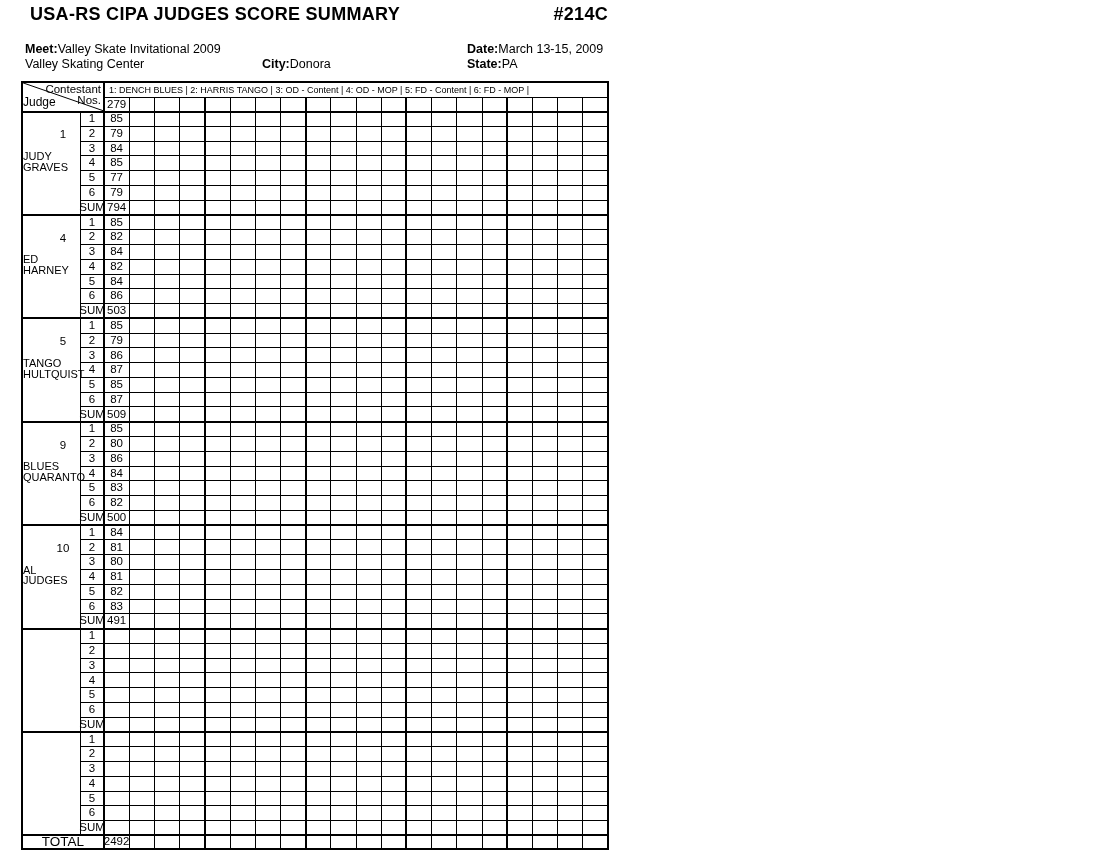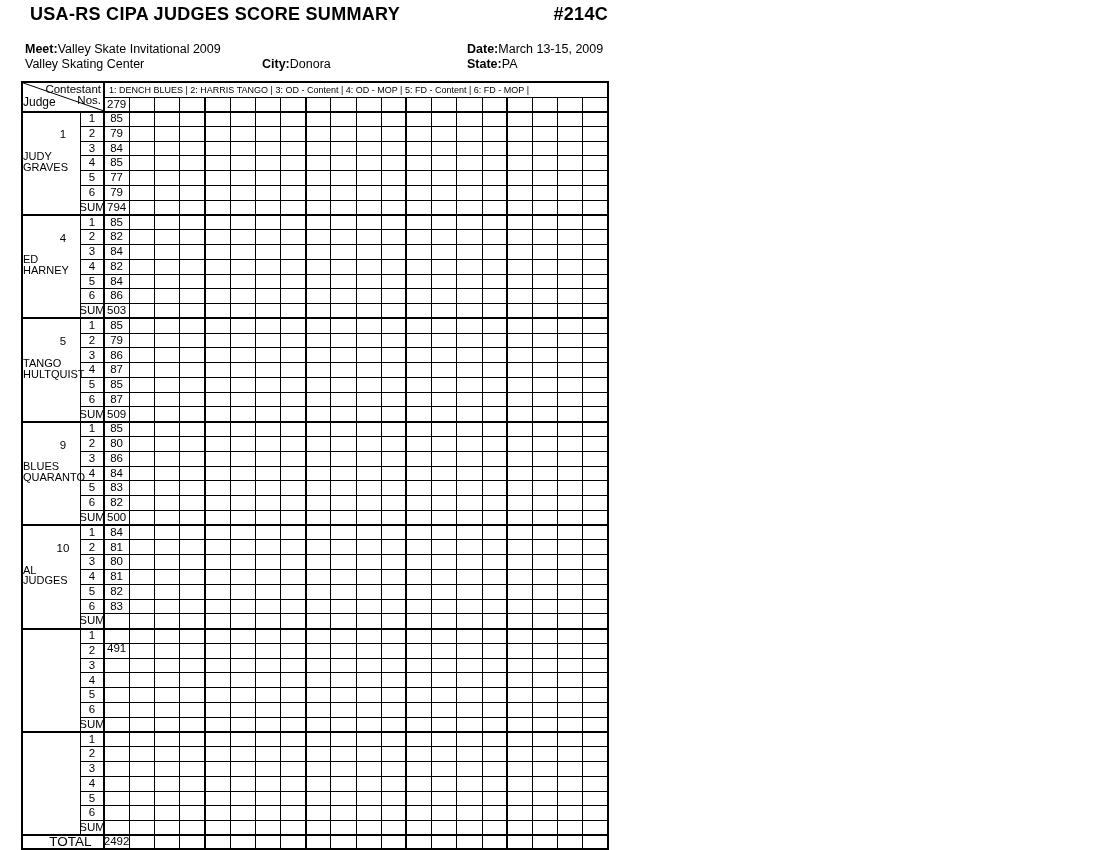--- a/index.html
+++ b/index.html
@@ -212,31 +212,31 @@
       <div class="cell" style="left: 80px; top: 569.479px; width: 24px; height: 14.7735px;">4</div>
       <div class="cell" style="left: 80px; top: 584.252px; width: 24px; height: 14.7735px;">5</div>
       <div class="cell" style="left: 80px; top: 599.025px; width: 24px; height: 14.7735px;">6</div>
       <div class="cell" style="left: 80px; top: 613.799px; width: 24px; height: 14.7735px;">SUM</div>
       <div class="cell" style="left: 104.5px; top: 525.158px; width: 24.2px; height: 14.7735px;">84</div>
       <div class="cell" style="left: 104.5px; top: 539.932px; width: 24.2px; height: 14.7735px;">81</div>
       <div class="cell" style="left: 104.5px; top: 554.705px; width: 24.2px; height: 14.7735px;">80</div>
       <div class="cell" style="left: 104.5px; top: 569.479px; width: 24.2px; height: 14.7735px;">81</div>
       <div class="cell" style="left: 104.5px; top: 584.252px; width: 24.2px; height: 14.7735px;">82</div>
       <div class="cell" style="left: 104.5px; top: 599.025px; width: 24.2px; height: 14.7735px;">83</div>
-      <div class="cell" style="left: 104.5px; top: 613.799px; width: 24.2px; height: 14.7735px; margin-top: 28px;">491</div>
+      <div class="cell" style="left: 104.5px; top: 613.799px; width: 24.2px; height: 14.7735px;">491</div>
       <div class="cell" style="left: 80px; top: 628.572px; width: 24px; height: 14.7735px;">1</div>
       <div class="cell" style="left: 80px; top: 643.346px; width: 24px; height: 14.7735px;">2</div>
       <div class="cell" style="left: 80px; top: 658.12px; width: 24px; height: 14.7735px;">3</div>
       <div class="cell" style="left: 80px; top: 672.893px; width: 24px; height: 14.7735px;">4</div>
       <div class="cell" style="left: 80px; top: 687.667px; width: 24px; height: 14.7735px;">5</div>
       <div class="cell" style="left: 80px; top: 702.44px; width: 24px; height: 14.7735px;">6</div>
       <div class="cell" style="left: 80px; top: 717.213px; width: 24px; height: 14.7735px;">SUM</div>
       <div class="cell" style="left: 80px; top: 731.987px; width: 24px; height: 14.7735px;">1</div>
       <div class="cell" style="left: 80px; top: 746.761px; width: 24px; height: 14.7735px;">2</div>
       <div class="cell" style="left: 80px; top: 761.534px; width: 24px; height: 14.7735px;">3</div>
       <div class="cell" style="left: 80px; top: 776.308px; width: 24px; height: 14.7735px;">4</div>
       <div class="cell" style="left: 80px; top: 791.081px; width: 24px; height: 14.7735px;">5</div>
       <div class="cell" style="left: 80px; top: 805.855px; width: 24px; height: 14.7735px;">6</div>
       <div class="cell" style="left: 80px; top: 820.628px; width: 24px; height: 14.7735px;">SUM</div>
-      <div class="cell" style="left: 22px; top: 835.402px; width: 97px; height: 12.0985px; font-size: 13.5px;">TOTAL</div>
+      <div class="cell" style="left: 22px; top: 835.402px; width: 82px; height: 12.0985px; font-size: 13.5px;">TOTAL</div>
       <div class="cell" style="left: 104px; top: 835.402px; width: 25.2px; height: 12.0985px;">2492</div>
     </div>
 </div>
 
 </body></html>

